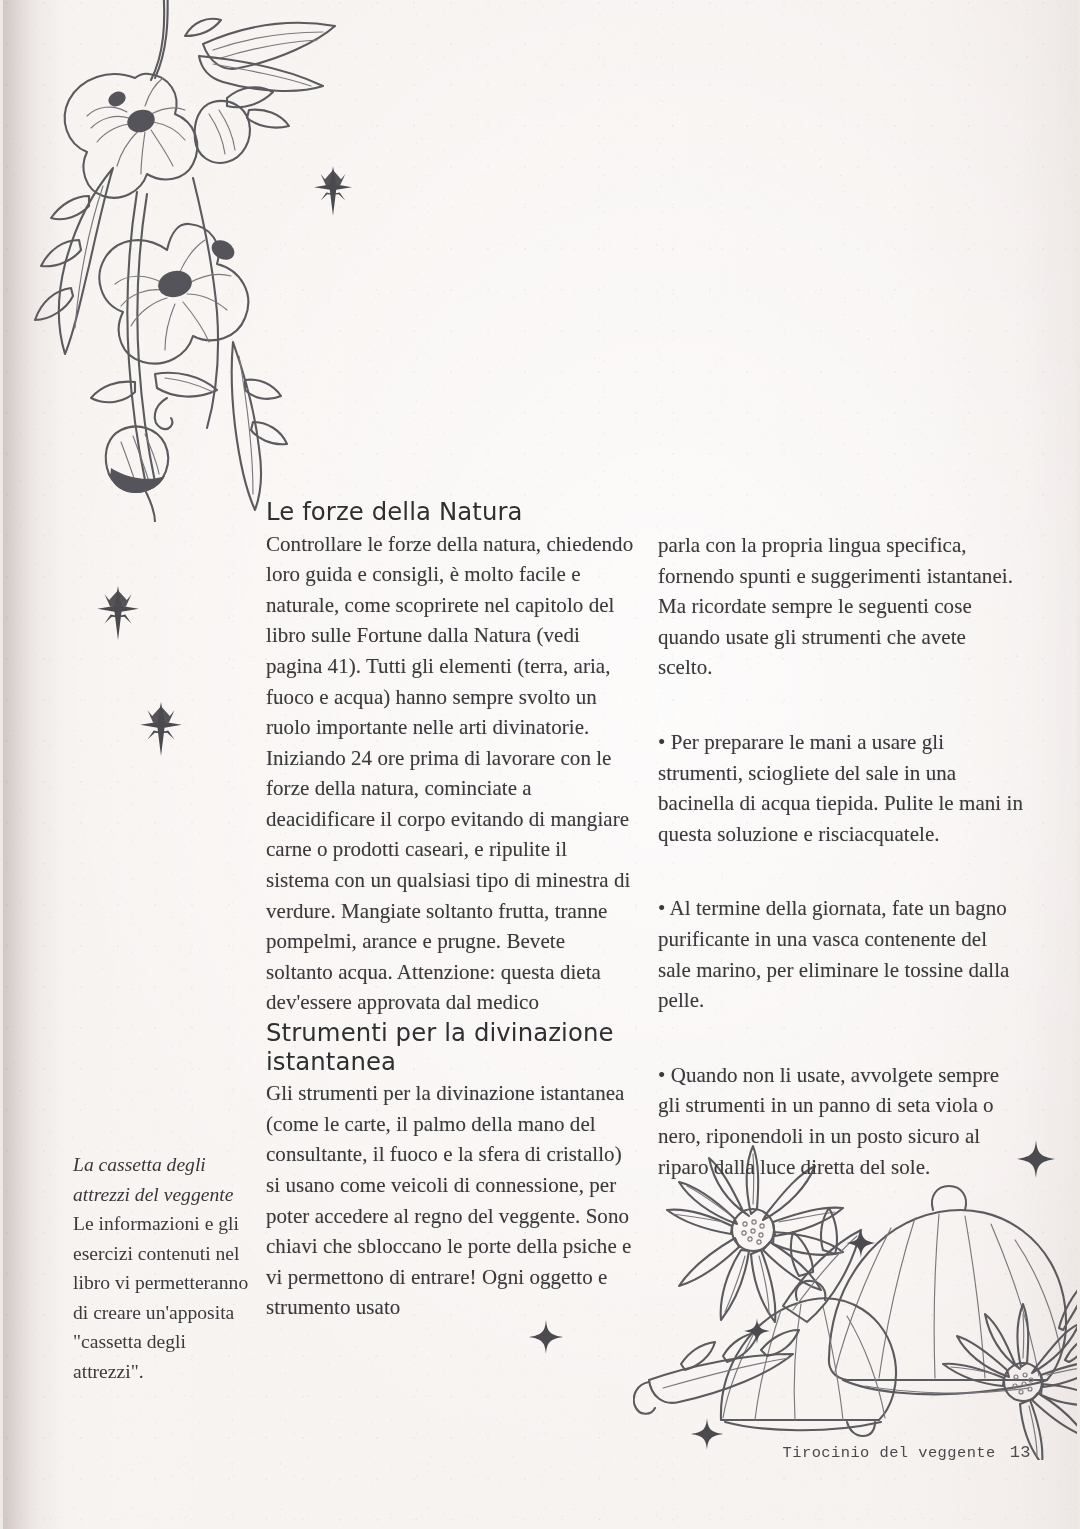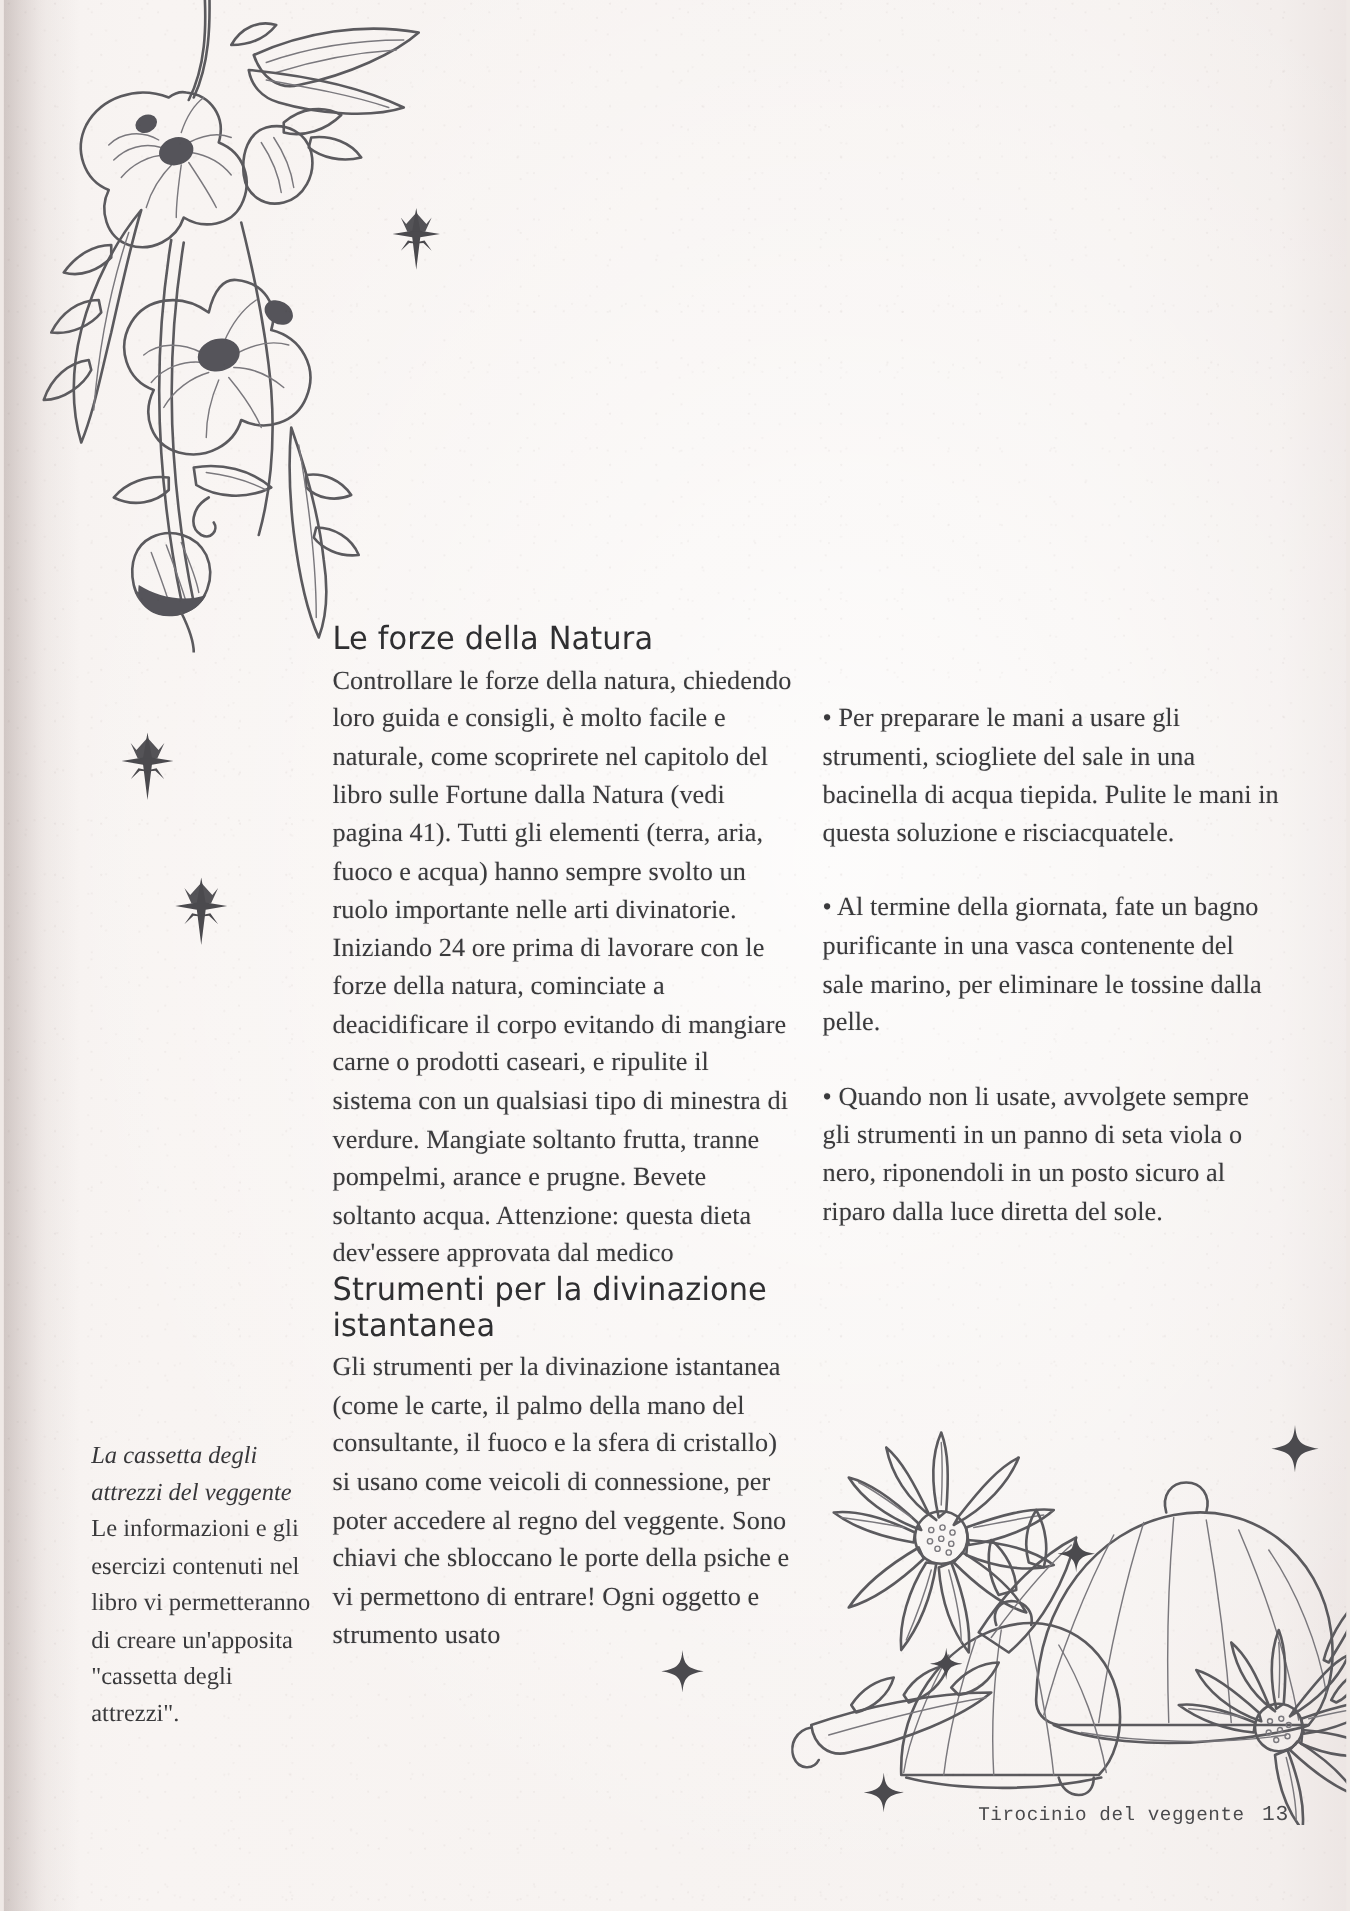--- a/index.html
+++ b/index.html
@@ -64,21 +64,21 @@
   .sec2 { }
 
   p.body {
     font-size: 21px;
     line-height: 30.6px;
     margin: 0;
     color: #3a3a3c;
     letter-spacing: .05px;
     text-shadow: 0 0 .9px rgba(70,65,68,.30);
   }
-  p.bullet { margin-top: 29px; }
+  p.bullet { margin-top: 44px; }
 
   .sidenote .note-title {
     font-style: italic;
     font-size: 19.6px;
     line-height: 29.5px;
     display: block;
     color: #37373a;
   }
   .sidenote .note-body {
     font-size: 19.6px;
@@ -321,20 +321,21 @@
     <h2 class="heading">Le forze della Natura</h2>
     <p class="body">Controllare le forze della natura, chiedendo loro guida e consigli, è molto facile e naturale, come scoprirete nel capitolo del libro sulle Fortune dalla Natura (vedi pagina 41). Tutti gli elementi (terra, aria, fuoco e acqua) hanno sempre svolto un ruolo importante nelle arti divinatorie. Iniziando 24 ore prima di lavorare con le forze della natura, cominciate a deacidificare il corpo evitando di mangiare carne o prodotti caseari, e ripulite il sistema con un qualsiasi tipo di minestra di verdure. Mangiate soltanto frutta, tranne pompelmi, arance e prugne. Bevete soltanto acqua. Attenzione: questa dieta dev'essere approvata dal medico</p>
 
     <div class="sec2">
       <h2 class="heading heading-2">Strumenti per la divinazione istantanea</h2>
       <p class="body">Gli strumenti per la divinazione istantanea (come le carte, il palmo della mano del consultante, il fuoco e la sfera di cristallo) si usano come veicoli di connessione, per poter accedere al regno del veggente. Sono chiavi che sbloccano le porte della psiche e vi permettono di entrare! Ogni oggetto e strumento usato</p>
     </div>
   </div>
 
   <div class="col-right">
+    <p class="body">parla con la propria lingua specifica, fornendo spunti e suggerimenti istantanei. Ma ricordate sempre le seguenti cose quando usate gli strumenti che avete scelto.</p>
     <p class="body bullet">• Per preparare le mani a usare gli strumenti, sciogliete del sale in una bacinella di acqua tiepida. Pulite le mani in questa soluzione e risciacquatele.</p>
     <p class="body bullet">• Al termine della giornata, fate un bagno purificante in una vasca contenente del sale marino, per eliminare le tossine dalla pelle.</p>
     <p class="body bullet">• Quando non li usate, avvolgete sempre gli strumenti in un panno di seta viola o nero, riponendoli in un posto sicuro al riparo dalla luce diretta del sole.</p>
   </div>
 
   <div class="sidenote">
     <span class="note-title">La cassetta degli attrezzi del veggente</span>
     <span class="note-body">Le informazioni e gli esercizi contenuti nel libro vi permetteranno di creare un'apposita "cassetta degli attrezzi".</span>
   </div>
 

